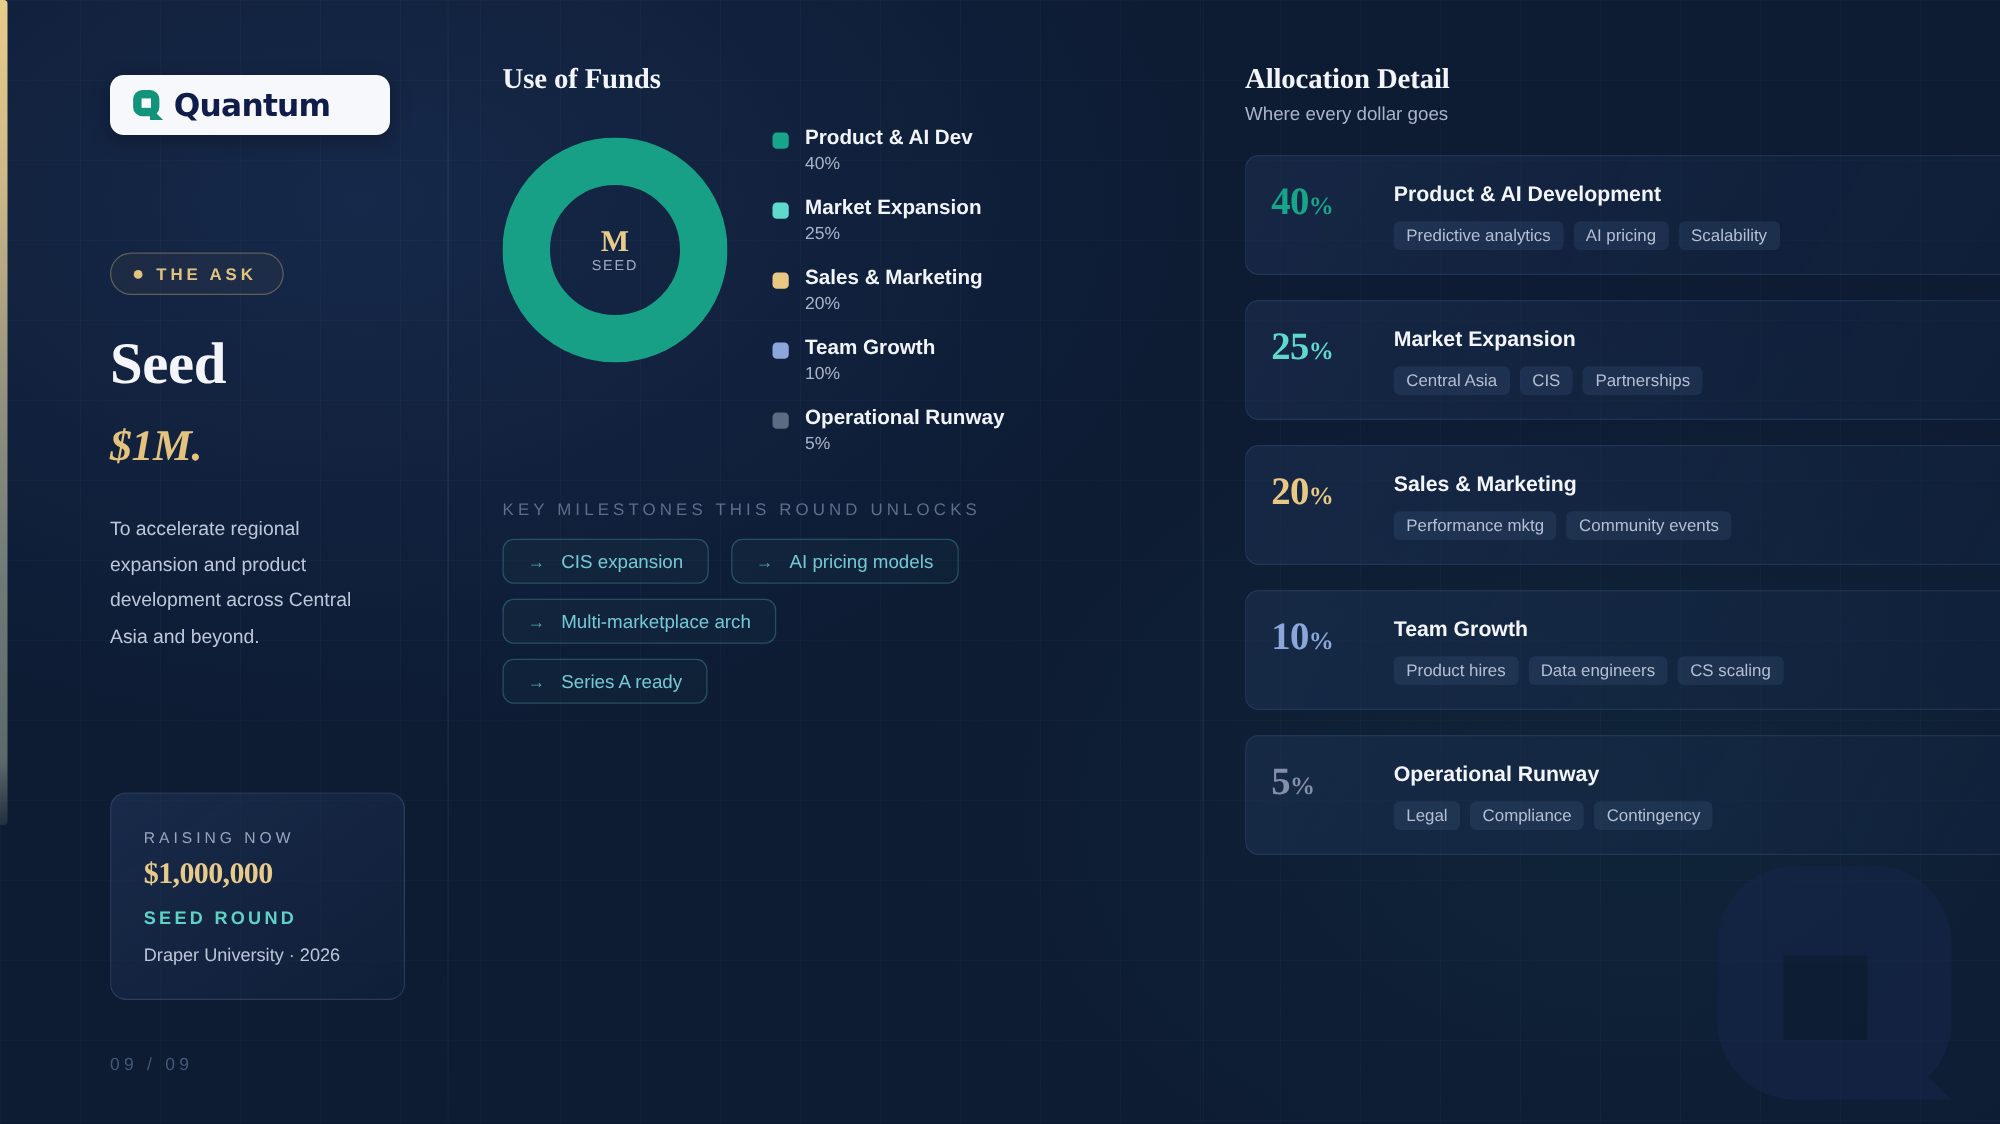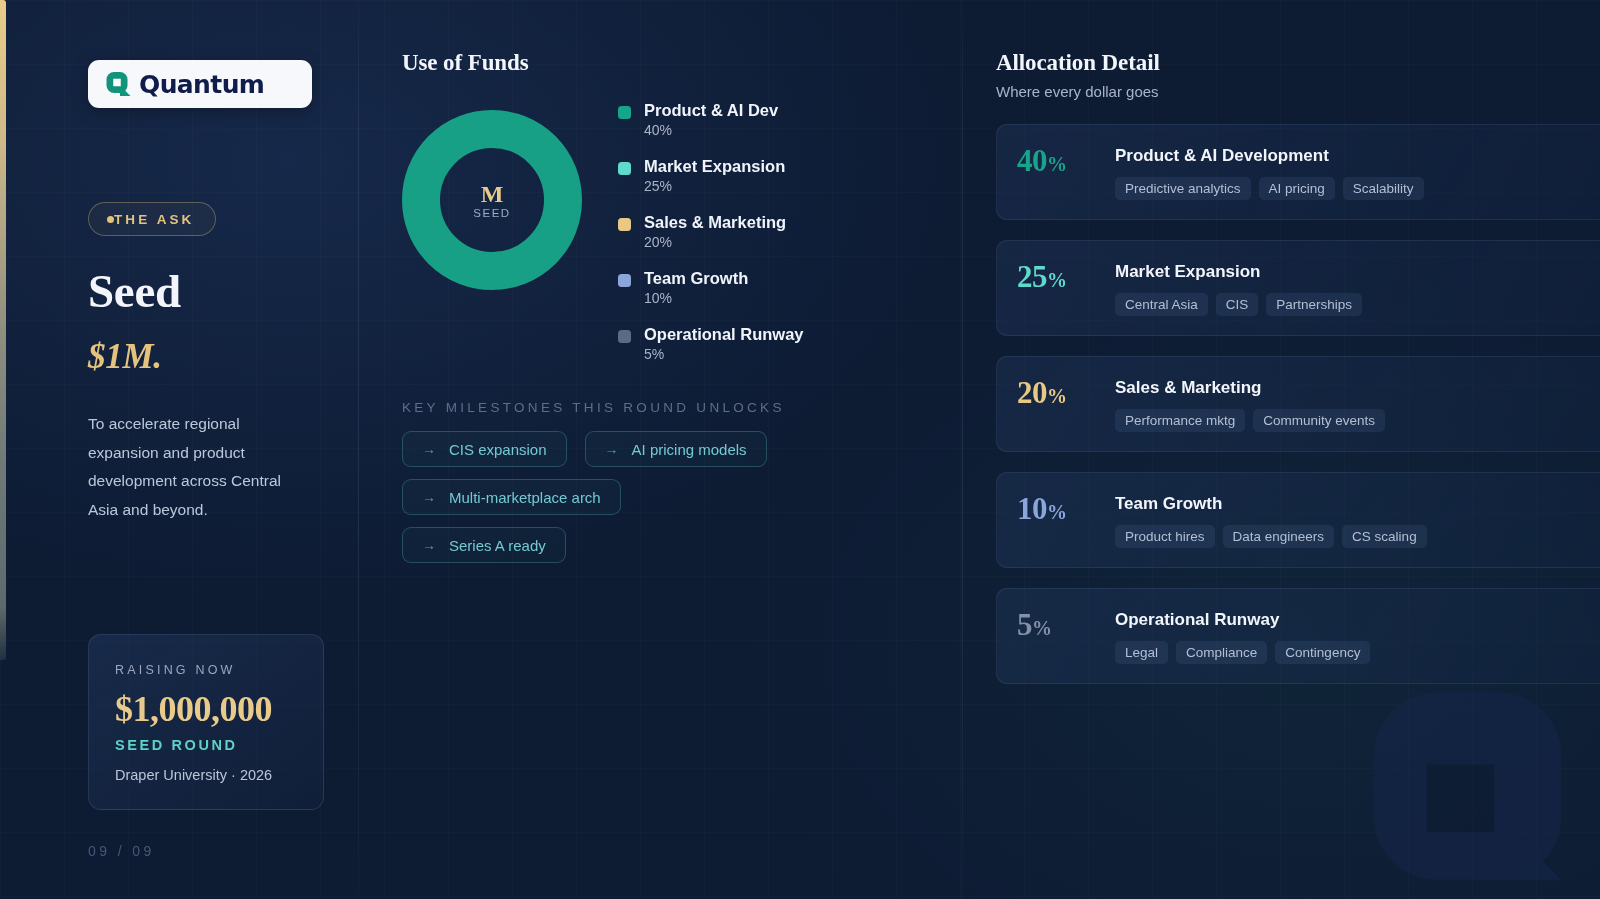--- a/index.html
+++ b/index.html
@@ -110,20 +110,21 @@
     font-weight: 700;
     letter-spacing: -0.6px;
     color: #101c4a;
     font-family: "DejaVu Sans", sans-serif;
   }
 
   #ask-badge {
     margin-top: 94px;
     display: inline-flex;
     align-items: center;
+    gap: 11px;
     height: 34px;
     padding: 0 21px 0 18px;
     border: 1px solid rgba(226,196,126,0.34);
     border-radius: 19px;
     background: rgba(226,196,126,0.045);
   }
   #ask-dot {
     width: 7px; height: 7px;
     border-radius: 50%;
     background: #e3c47f;
@@ -171,24 +172,23 @@
     border-radius: 13px;
     background: linear-gradient(145deg, rgba(36,58,96,0.5) 0%, rgba(20,36,64,0.42) 100%);
   }
   #raise-kicker {
     font-size: 12.5px;
     letter-spacing: 3.2px;
     color: #9aa6bd;
     font-weight: 400;
   }
   #raise-amount {
-    margin-top: 10px;
     font-family: "Liberation Serif", serif;
     font-weight: 700;
-    font-size: 36px;
+    font-size: 24px;
     line-height: 44px;
     color: #e8ca8a;
     letter-spacing: -0.5px;
     white-space: nowrap;
   }
   #raise-type {
     margin-top: 6px;
     font-size: 14.5px;
     letter-spacing: 2.6px;
     font-weight: 700;

